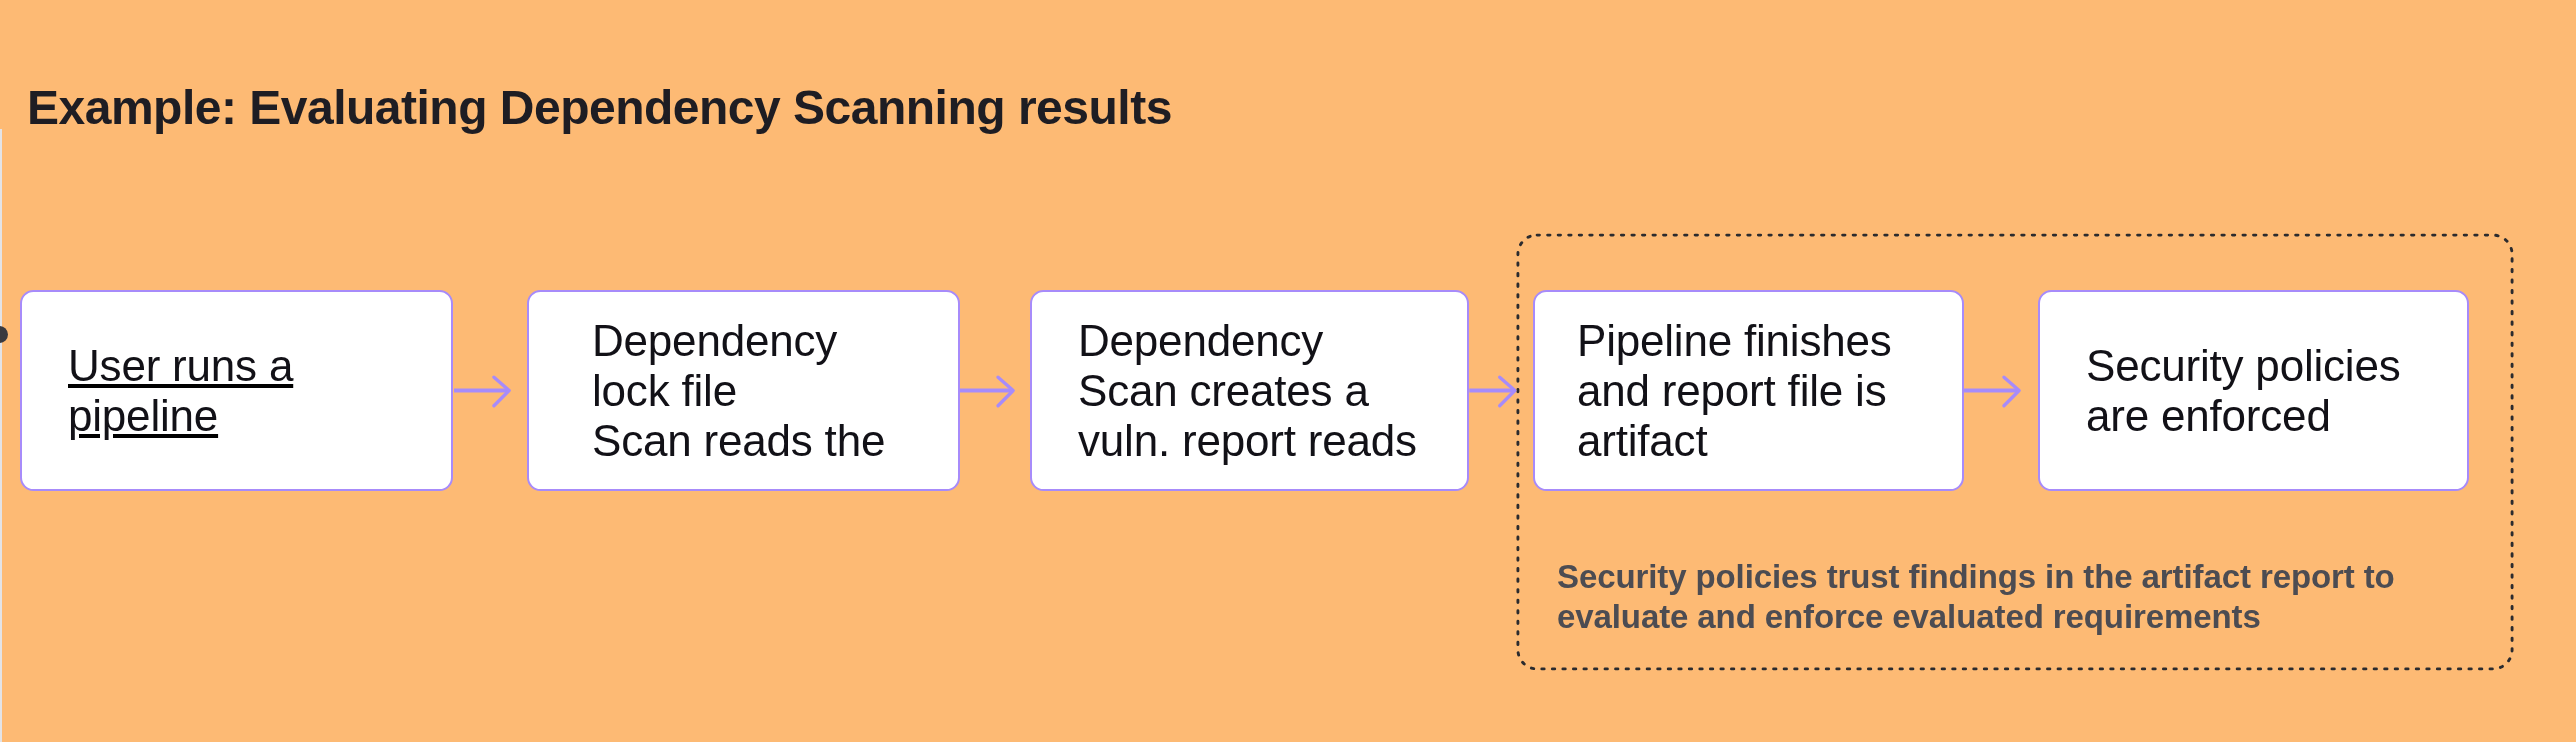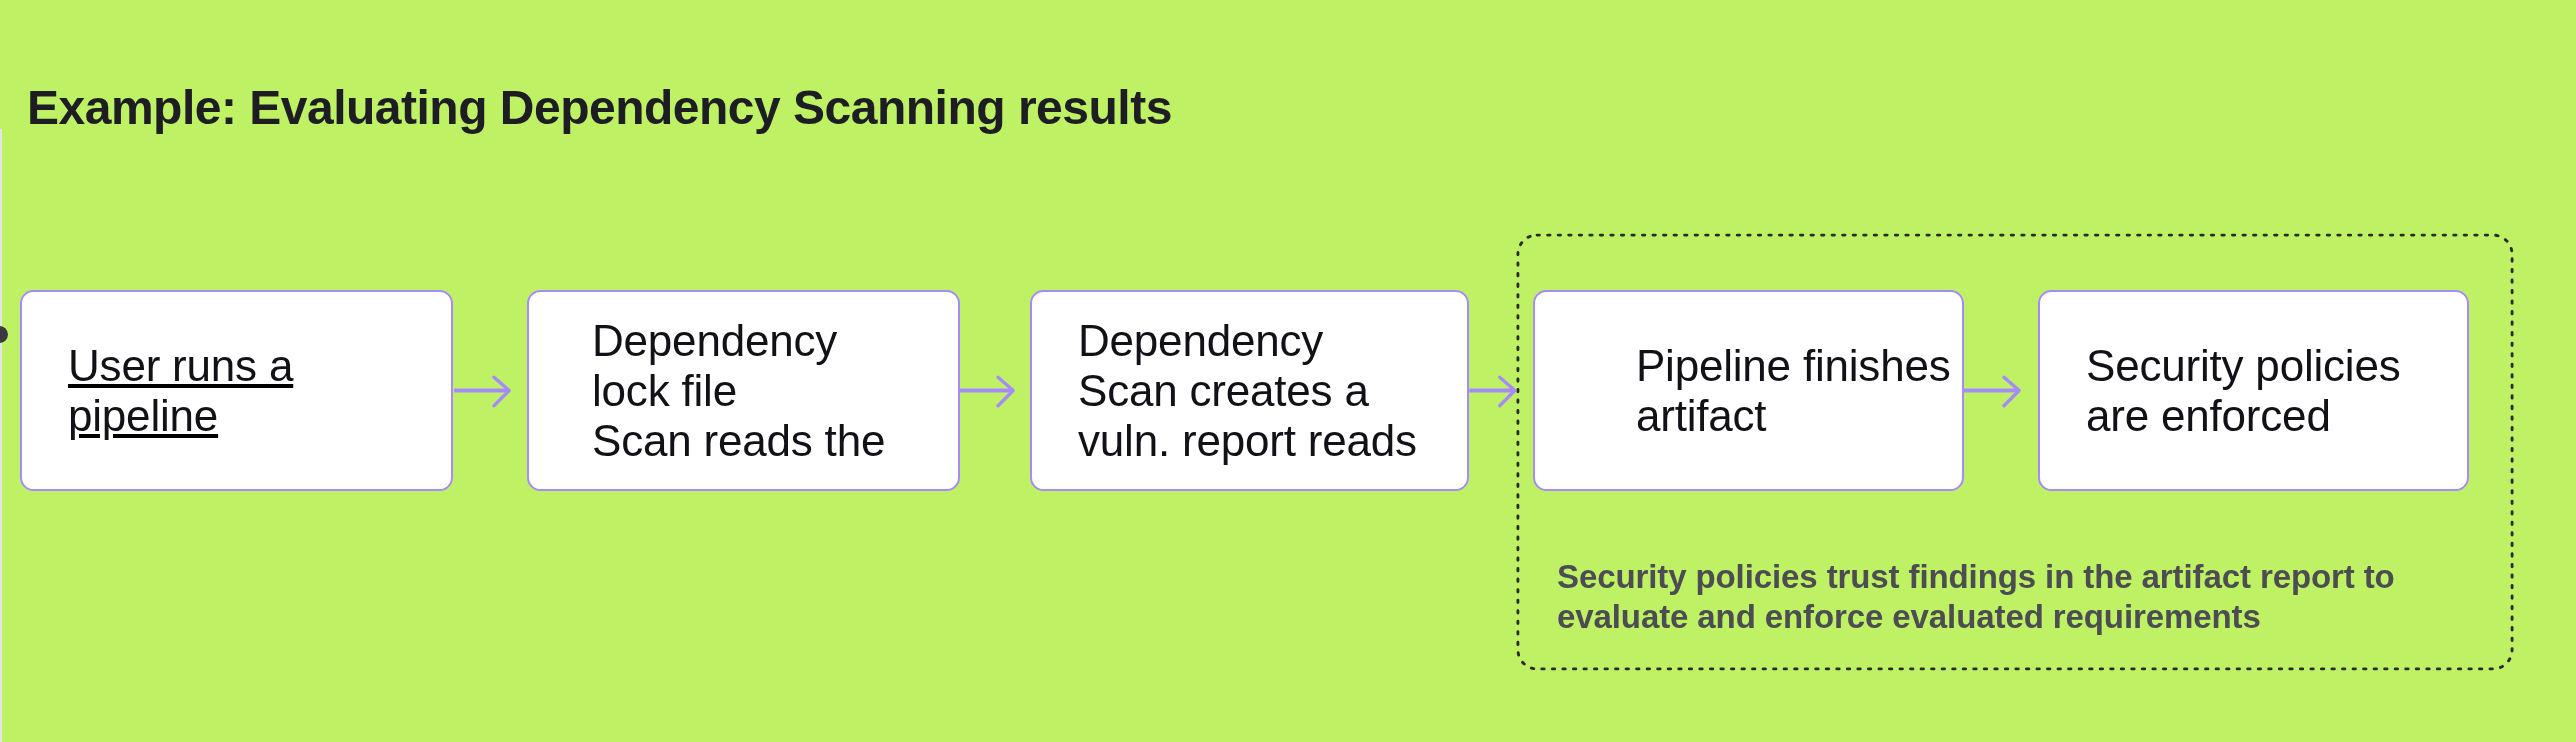--- a/index.html
+++ b/index.html
@@ -12,21 +12,21 @@
     --edge-dot:#39393e;
     --edge-line:#e3e3e6;
   }
   *{margin:0;padding:0;box-sizing:border-box;}
   html,body{background:#ffffff;}
   body{
     width:2576px;height:742px;
     font-family:"Liberation Sans", sans-serif;
     position:relative;overflow:hidden;
   }
-  #canvas{position:absolute;inset:0;width:2576px;height:742px;background:#bef264;}
+  #canvas{position:absolute;inset:0;width:2576px;height:742px;background:#fdba74;}
 
   .page-title{
     position:absolute;left:27px;top:80px;
     font-size:48px;font-weight:700;letter-spacing:-0.5px;
     color:var(--title-text);white-space:nowrap;
   }
 
   
   .edge-line{position:absolute;left:0;top:129px;width:1.9px;height:613px;background:var(--edge-line);}
   .edge-dot{position:absolute;left:-8.6px;top:326px;width:17px;height:17px;border-radius:50%;background:var(--edge-dot);}
@@ -41,21 +41,21 @@
     padding-left:46px;padding-right:11.5px;
     z-index:2;
   }
   .node-text{
     font-size:44px;line-height:50px;font-weight:400;
     color:var(--node-text);text-align:left;letter-spacing:-0.2px;
   }
   .b1{left:20px;width:433px;text-decoration:underline;}
   .b2{left:527px;width:433px;padding-left:63px;}
   .b3{left:1030px;width:439px;}
-  .b4{left:1533px;width:431px;padding-left:42px;justify-content:flex-end;}
+  .b4{left:1533px;width:431px;padding-left:42px;}
   .b5{left:2038px;width:431px;}
 
   
   .arrow{position:absolute;top:362px;height:57px;z-index:3;}
   .a1{left:454px;width:59px;}
   .a2{left:960px;width:57px;}
   .a3{left:1469px;width:50px;}
   .a4{left:1964px;width:59px;}
 
   
@@ -103,20 +103,21 @@
     <div class="node-text">
       <div>Dependency</div>
       <div>Scan creates a</div>
       <div>vuln. report reads</div>
     </div>
   </div>
 
   <div class="node b4">
     <div class="node-text">
       <div>Pipeline finishes</div>
+      <div>and report file is</div>
       <div>artifact</div>
     </div>
   </div>
 
   <div class="node b5">
     <div class="node-text">
       <div>Security policies</div>
       <div>are enforced</div>
     </div>
   </div>

